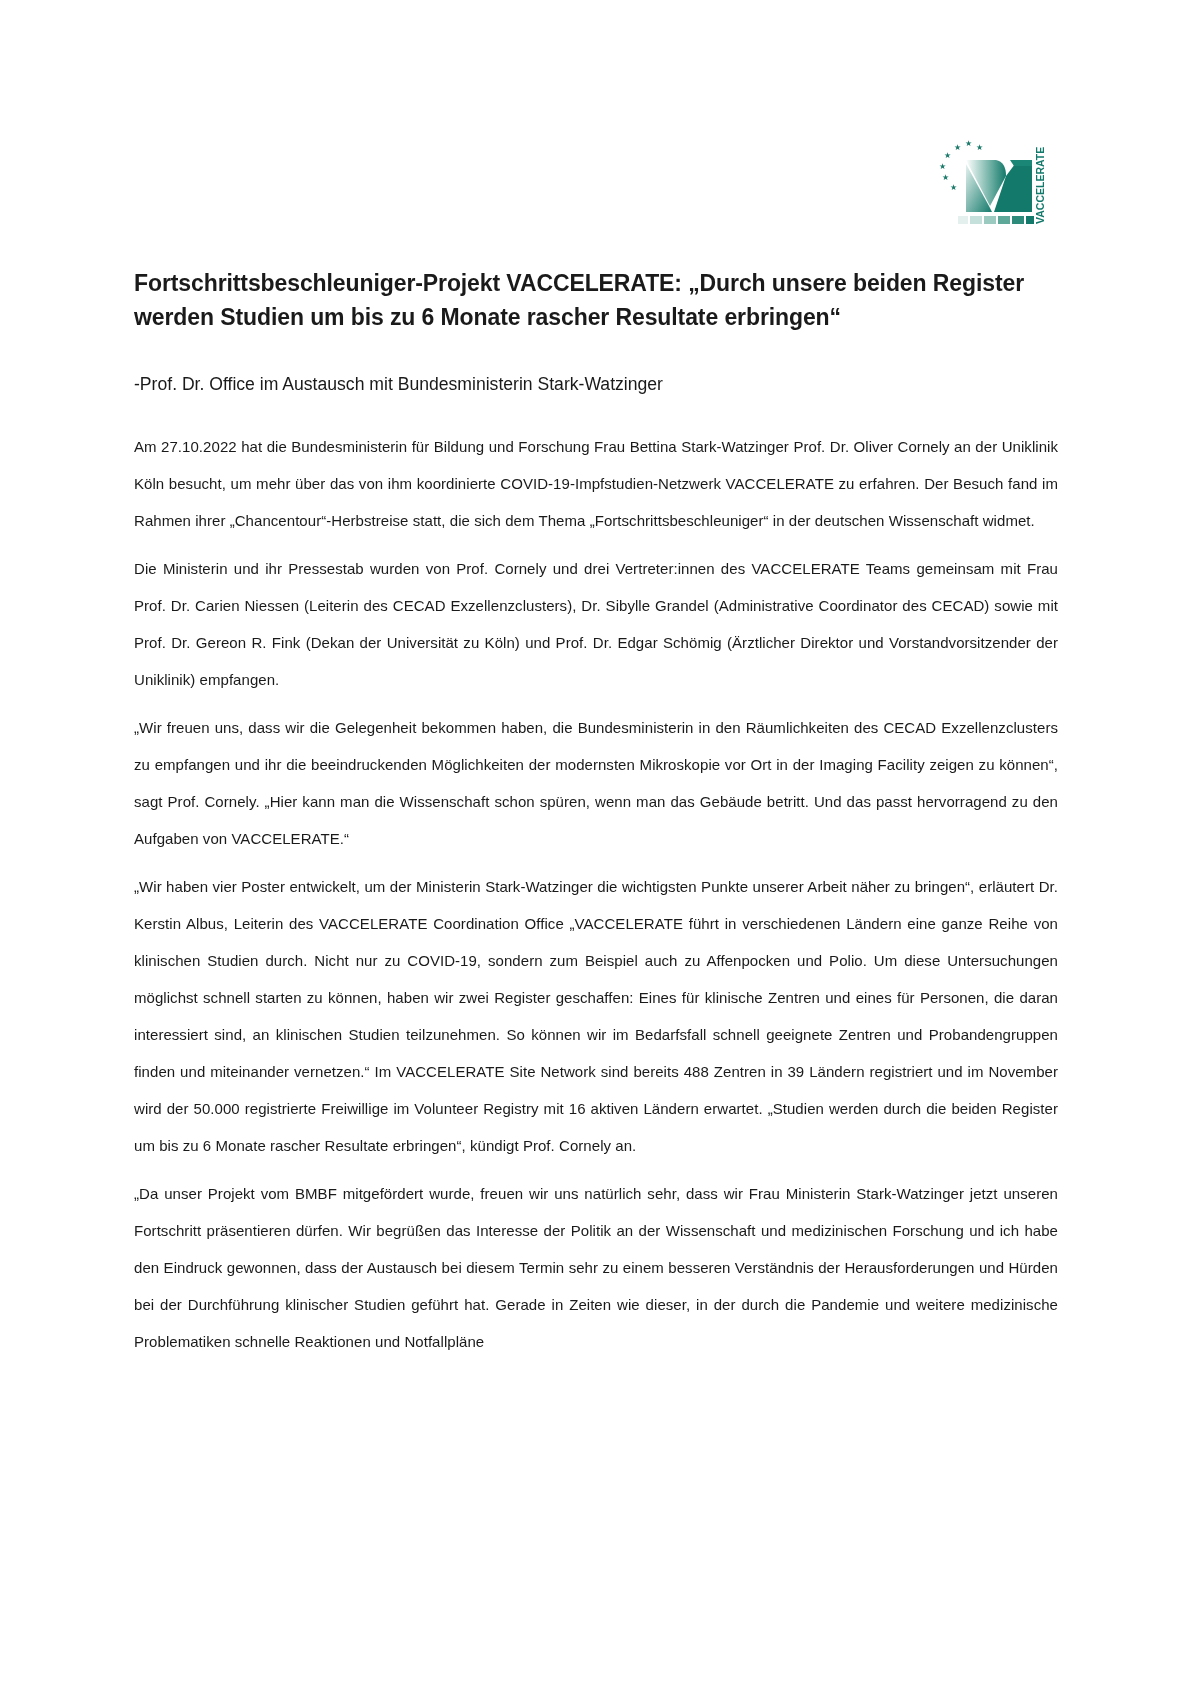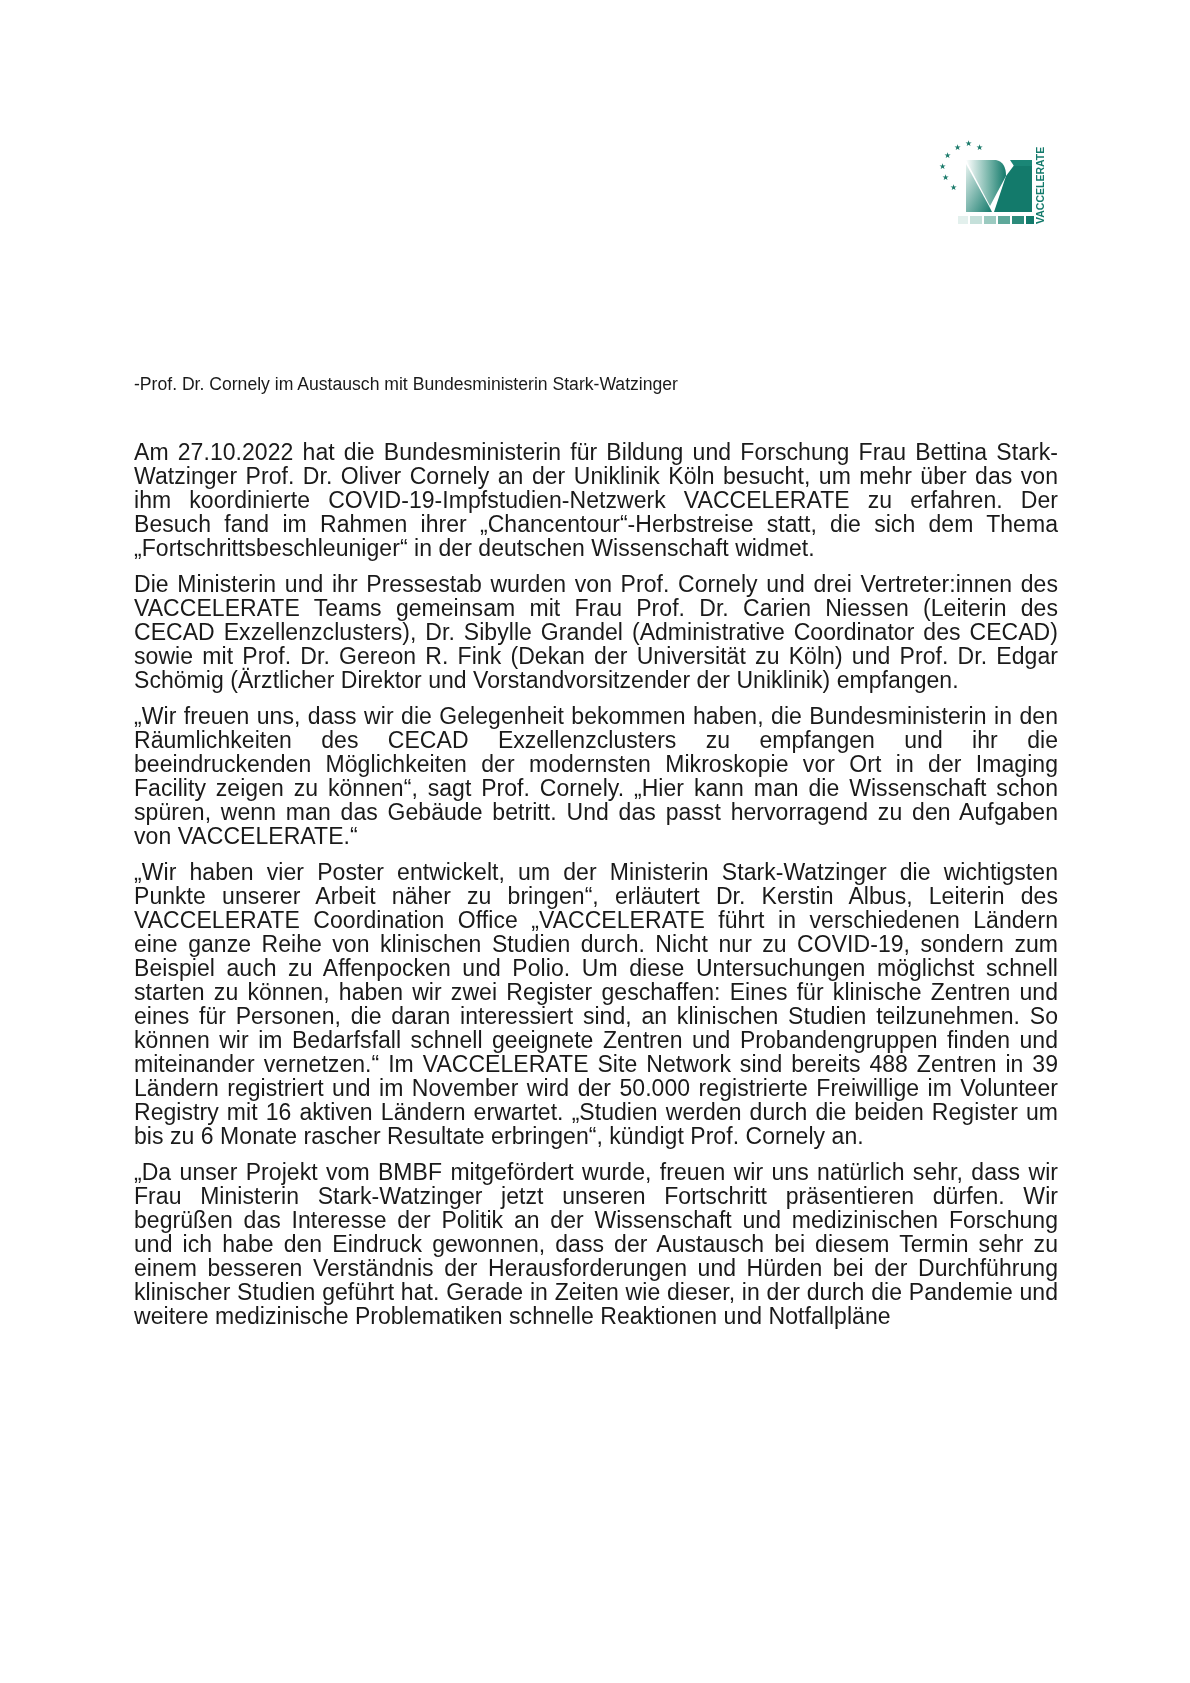--- a/index.html
+++ b/index.html
@@ -16,22 +16,22 @@
     margin: 0;
   }
   .subtitle {
     position: absolute; left: 134px; top: 372px; width: 900px;
     font-size: 17.6px; line-height: 24px; margin: 0;
   }
   .body {
     position: absolute; left: 134px; top: 428px; width: 924px;
   }
   .para {
-    font-size: 23px; line-height: 24px; text-align: justify;
-    margin: 12px 0 11px 0; letter-spacing: 0.05px;
+    font-size: 15px; line-height: 37px; text-align: justify;
+    margin: 0 0 11px 0; letter-spacing: 0.05px;
   }
 </style>
 </head>
 <body>
 
 <div class="page">
 
   <div class="logo">
     <svg width="120" height="98" viewBox="0 0 120 98">
       <defs>
@@ -65,21 +65,22 @@
       <rect x="36" y="80" width="12" height="8" fill="#c5e0da"></rect>
       <rect x="50" y="80" width="12" height="8" fill="#9bcac0"></rect>
       <rect x="64" y="80" width="12" height="8" fill="#5ea89a"></rect>
       <rect x="78" y="80" width="12" height="8" fill="#2c8b7b"></rect>
       <rect x="92" y="80" width="8" height="8" fill="#137a6b"></rect>
 
       <text x="0" y="0" transform="translate(110,88) rotate(-90)" font-family="Liberation Sans, sans-serif" font-weight="bold" font-size="10.5" fill="#137a6b">VACCELERATE</text>
     </svg>
   </div>
 
-  <p class="subtitle">-Prof. Dr. Cornely im Austausch mit Bundesministerin Stark-Watzinger</p>
+  <h1 class="title">Fortschrittsbeschleuniger-Projekt VACCELERATE: „Durch unsere beiden Register werden Studien um bis zu 6 Monate rascher Resultate erbringen“</h1>
+  <p class="subtitle">-Prof. Dr. Office im Austausch mit Bundesministerin Stark-Watzinger</p>
 
   <div class="body">
     <p class="para">Am 27.10.2022 hat die Bundesministerin für Bildung und Forschung Frau Bettina Stark-Watzinger Prof. Dr. Oliver Cornely an der Uniklinik Köln besucht, um mehr über das von ihm koordinierte COVID-19-Impfstudien-Netzwerk VACCELERATE zu erfahren. Der Besuch fand im Rahmen ihrer „Chancentour“-Herbstreise statt, die sich dem Thema „Fortschrittsbeschleuniger“ in der deutschen Wissenschaft widmet.</p>
     <p class="para">Die Ministerin und ihr Pressestab wurden von Prof. Cornely und drei Vertreter:innen des VACCELERATE Teams gemeinsam mit Frau Prof. Dr. Carien Niessen (Leiterin des CECAD Exzellenzclusters), Dr. Sibylle Grandel (Administrative Coordinator des CECAD) sowie mit Prof. Dr. Gereon R. Fink (Dekan der Universität zu Köln) und Prof. Dr. Edgar Schömig (Ärztlicher Direktor und Vorstandvorsitzender der Uniklinik) empfangen.</p>
     <p class="para">„Wir freuen uns, dass wir die Gelegenheit bekommen haben, die Bundesministerin in den Räumlichkeiten des CECAD Exzellenzclusters zu empfangen und ihr die beeindruckenden Möglichkeiten der modernsten Mikroskopie vor Ort in der Imaging Facility zeigen zu können“, sagt Prof. Cornely. „Hier kann man die Wissenschaft schon spüren, wenn man das Gebäude betritt. Und das passt hervorragend zu den Aufgaben von VACCELERATE.“</p>
     <p class="para">„Wir haben vier Poster entwickelt, um der Ministerin Stark-Watzinger die wichtigsten Punkte unserer Arbeit näher zu bringen“, erläutert Dr. Kerstin Albus, Leiterin des VACCELERATE Coordination Office „VACCELERATE führt in verschiedenen Ländern eine ganze Reihe von klinischen Studien durch. Nicht nur zu COVID-19, sondern zum Beispiel auch zu Affenpocken und Polio. Um diese Untersuchungen möglichst schnell starten zu können, haben wir zwei Register geschaffen: Eines für klinische Zentren und eines für Personen, die daran interessiert sind, an klinischen Studien teilzunehmen. So können wir im Bedarfsfall schnell geeignete Zentren und Probandengruppen finden und miteinander vernetzen.“ Im VACCELERATE Site Network sind bereits 488 Zentren in 39 Ländern registriert und im November wird der 50.000 registrierte Freiwillige im Volunteer Registry mit 16 aktiven Ländern erwartet. „Studien werden durch die beiden Register um bis zu 6 Monate rascher Resultate erbringen“, kündigt Prof. Cornely an.</p>
     <p class="para">„Da unser Projekt vom BMBF mitgefördert wurde, freuen wir uns natürlich sehr, dass wir Frau Ministerin Stark-Watzinger jetzt unseren Fortschritt präsentieren dürfen. Wir begrüßen das Interesse der Politik an der Wissenschaft und medizinischen Forschung und ich habe den Eindruck gewonnen, dass der Austausch bei diesem Termin sehr zu einem besseren Verständnis der Herausforderungen und Hürden bei der Durchführung klinischer Studien geführt hat. Gerade in Zeiten wie dieser, in der durch die Pandemie und weitere medizinische Problematiken schnelle Reaktionen und Notfallpläne</p>
   </div>
 
 </div>

